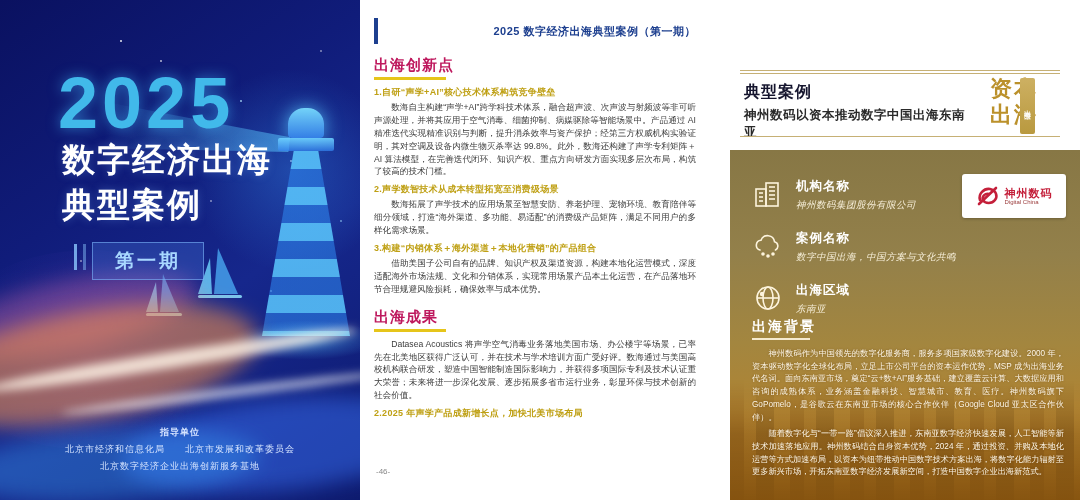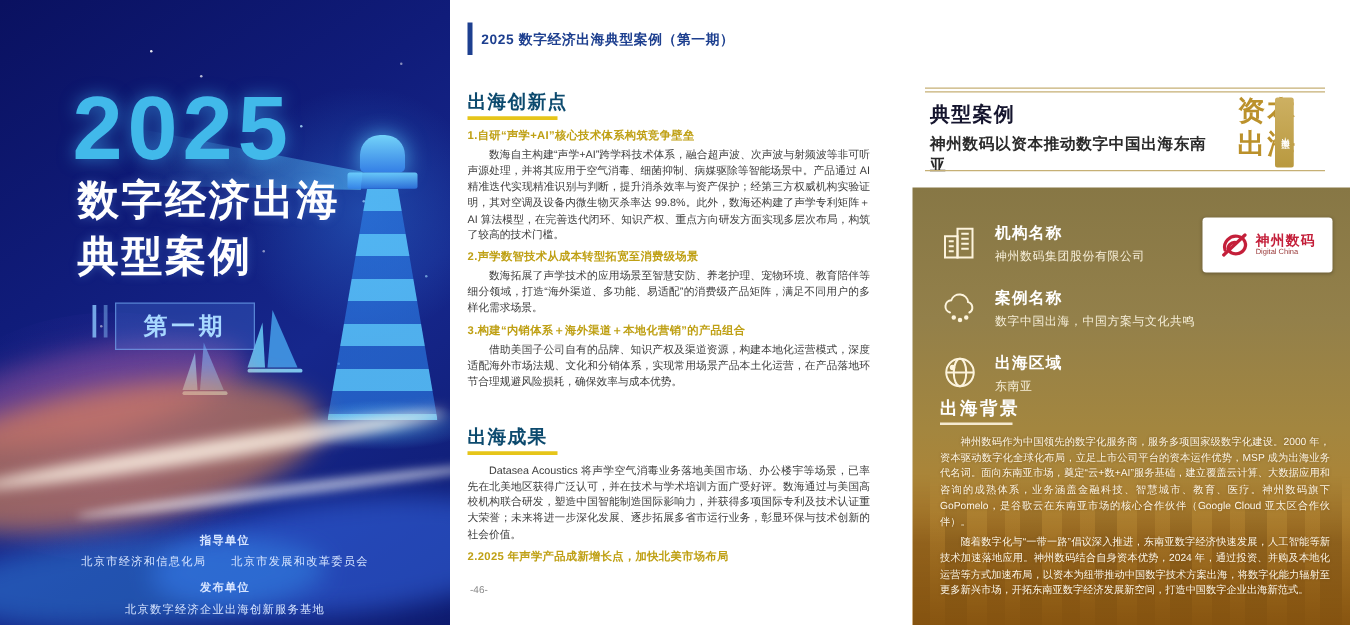--- a/index.html
+++ b/index.html
@@ -53,24 +53,24 @@
   .trail-white { left:-20px; top:352px; width:380px; height:16px; background:rgba(255,245,230,.85); filter:blur(5px); transform:rotate(-9deg); }
   .trail-white2 { left:60px; top:388px; width:330px; height:10px; background:rgba(255,255,255,.6); filter:blur(4px); transform:rotate(-7deg); }
   .trail-blue { left:120px; top:400px; width:320px; height:90px; background:rgba(60,120,255,.45); transform:rotate(-6deg); }
   .trail-cyan { left:-40px; top:430px; width:300px; height:70px; background:rgba(60,170,255,.35); transform:rotate(-4deg); }
   .cover-footer { position:absolute; left:0; top:418px; width:360px; text-align:center; color:#d6e4ff; z-index:5; }
   .cf-label { font-size:9px; font-weight:bold; margin-top:8px; letter-spacing:1px; }
   .cf-text { font-size:9px; margin-top:4px; letter-spacing:1px; }
 
   
   .mid { position:absolute; left:360px; top:0; width:360px; height:500px; background:#ffffff; padding:18px 24px 0 14px; }
-  .mid-header { display:flex; align-items:center; gap:7px; }
+  .mid-header { display:flex; align-items:center; gap:22px;justify-content:space-between; }
   .mid-header-bar { width:4px; height:26px; background:#1d3f8f; }
   .mid-header-text { font-size:11px; font-weight:bold; color:#1d3f8f; letter-spacing:.5px; }
-  .sec-title { font-size:15px; font-weight:bold; color:#0c4a6e; margin-top:28px; letter-spacing:1px; display:inline-block; }
+  .sec-title { font-size:15px; font-weight:bold; color:#be185d; margin-top:12px; letter-spacing:1px; display:inline-block; }
   .sec-underline { width:72px; height:3px; background:#e6c51a; margin-top:2px; margin-bottom:6px; }
   .item-sub { font-size:9px; font-weight:bold; color:#bfa014; margin-top:5px; margin-bottom:2px; letter-spacing:.3px; }
   .item-body { font-size:8.6px; color:#3c3c3c; line-height:1.5; text-align:justify; text-indent:2em; }
   .page-num { position:absolute; left:16px; bottom:24px; font-size:8px; color:#888; }
 
   
   .case { position:absolute; left:720px; top:0; width:360px; height:500px; background:#ffffff; overflow:hidden; }
   .case-goldline { position:absolute; left:20px; width:320px; height:0; border-top:1px solid #c6b075; }
   .gl-top { top:70px; } .gl-top2 { top:73px; } .gl-bot { top:136px; }
   .case-number { position:absolute; left:24px; top:82px; font-size:16px; font-weight:bold; color:#15152e; letter-spacing:1px; }
@@ -82,21 +82,21 @@
         background:linear-gradient(to bottom, #877745 0%, #93804a 30%, #a3863f 55%, #b08433 75%, #b5781c 100%); }
   .skyline { position:absolute; bottom:0; left:0; width:100%; height:120px; opacity:.55;
         background:
          linear-gradient(to top, rgba(90,50,5,.9), rgba(90,50,5,0) 80%),
          repeating-linear-gradient(90deg, rgba(120,70,12,.8) 0 14px, rgba(150,95,25,.45) 14px 26px, rgba(100,60,10,.75) 26px 44px, rgba(160,105,30,.4) 44px 60px); 
         -webkit-mask-image:linear-gradient(to top, #000 55%, transparent); mask-image:linear-gradient(to top, #000 55%, transparent); }
   .info-row { position:absolute; left:22px; display:flex; gap:12px; align-items:flex-start; }
   .ir-1 { top:28px; } .ir-2 { top:80px; } .ir-3 { top:132px; }
   .info-icon { width:32px; height:32px; flex:0 0 32px; }
   .info-label { font-size:12.5px; font-weight:bold; color:#ffffff; letter-spacing:1px; }
-  .info-value { font-size:9.5px; color:#f6eed8; margin-top:4px; letter-spacing:.5px; }
+  .info-value { font-size:9.5px; color:#f6eed8; margin-top:4px; letter-spacing:.5px;font-style:italic; }
   .logo-card { position:absolute; right:14px; top:24px; width:104px; height:44px; background:#fff; border-radius:3px;
         display:flex; align-items:center; justify-content:center; gap:5px; box-shadow:0 1px 3px rgba(0,0,0,.25); }
   .logo-text { line-height:1.1; }
   .logo-cn { font-size:11px; font-weight:bold; color:#c41f3a; letter-spacing:1px; }
   .logo-en { font-size:6px; color:#9a3a3a; }
   .bg-title { position:absolute; left:22px; top:168px; font-size:14px; font-weight:bold; color:#ffffff; letter-spacing:2px; }
   .bg-underline { position:absolute; left:22px; top:188px; width:58px; height:2px; background:#f5ead0; }
   .bg-paras { position:absolute; left:22px; top:198px; width:312px; }
   .bg-para { font-size:8.2px; color:#fdf6e6; line-height:1.55; text-align:justify; text-indent:2em; margin-bottom:4px; text-shadow:0 0 2px rgba(90,50,0,.5); }
 </style>
@@ -134,21 +134,20 @@
     <div class="cover-title">
       <div>数字经济出海</div>
       <div>典型案例</div>
     </div>
     <div class="issue-bars"></div>
     <div class="issue-badge">第一期</div>
 
     <div class="cover-footer">
       <div class="cf-label">指导单位</div>
       <div class="cf-text">北京市经济和信息化局　　北京市发展和改革委员会</div>
-      <div class="cf-label">发布单位</div>
       <div class="cf-text">北京数字经济企业出海创新服务基地</div>
 
     </div>
   </div>
 
   <div class="mid">
     <div class="mid-header">
       <div class="mid-header-bar"></div>
       <div class="mid-header-text">2025 数字经济出海典型案例（第一期）</div>
     </div>

